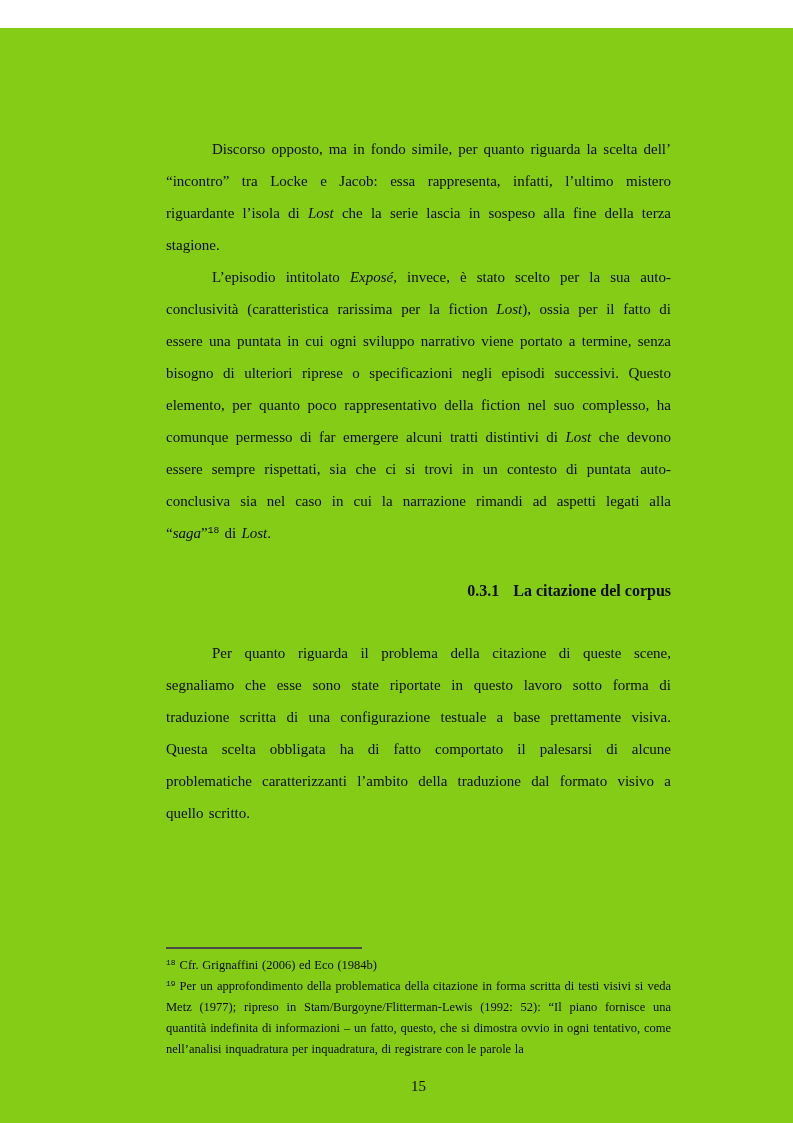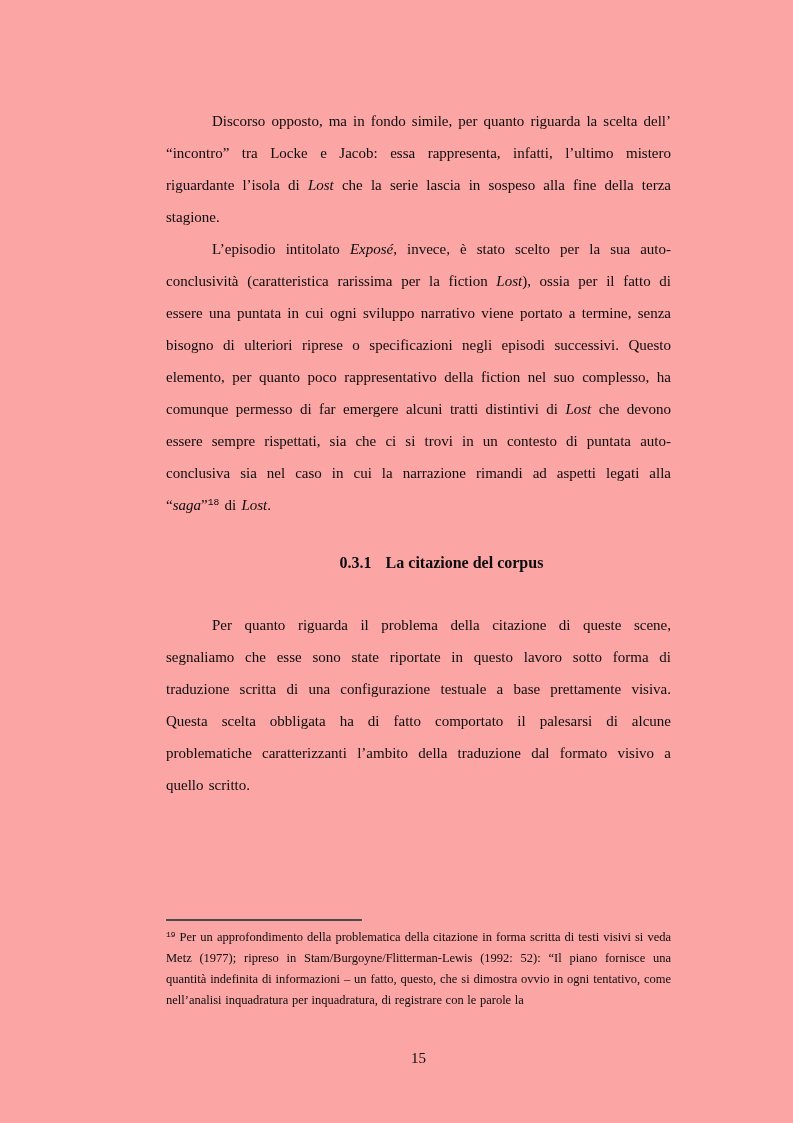--- a/index.html
+++ b/index.html
@@ -11,22 +11,23 @@
     width: 793px;
     height: 1123px;
     position: relative;
     font-family: "Liberation Serif", "DejaVu Serif", serif;
     color: #0c0c0c;
     -webkit-font-smoothing: antialiased;
   }
   .page {
     position: absolute;
     inset: 0;
-    background: #fca5a5;
+    background: #84cc16;
     overflow: hidden;
+    margin-top: 28px;
   }
   .text-block {
     position: absolute;
     left: 166px;
     top: 105px;
     width: 505px;
   }
   .body-para {
     margin: 0;
     font-size: 15px;
@@ -43,21 +44,21 @@
     position: relative;
     top: -0.55em;
     font-family: Liberation Mono, monospace;
   }
   .section-heading {
     margin: 26px 0 30px 0;
     padding-left: 46px;
     font-size: 16px;
     line-height: 32px;
     font-weight: bold;
-    text-align: center;
+    text-align: right;
   }
   .section-number { margin-right: 14px; }
   .footnotes {
     position: absolute;
     left: 166px;
     top: 914px;
     width: 505px;
   }
   .fn-rule {
     width: 196px;
@@ -94,18 +95,19 @@
 
     <h2 class="section-heading">
       <span class="section-number">0.3.1</span><span>La citazione del corpus</span>
     </h2>
 
     <p class="body-para"><span>Per quanto riguarda il problema della citazione di queste scene, segnaliamo che esse sono state riportate in questo lavoro sotto forma di traduzione scritta di una configurazione testuale a base prettamente visiva. Questa scelta obbligata ha di fatto comportato il palesarsi di alcune problematiche caratterizzanti l’ambito della traduzione dal formato visivo a quello scritto.</span></p>
   </div>
 
   <div class="footnotes">
     <div class="fn-rule"></div>
+    <p class="footnote"><sup class="fn-marker">18</sup><span>Cfr. Grignaffini (2006) ed Eco (1984b)</span></p>
     <p class="footnote"><sup class="fn-marker">19</sup><span>Per un approfondimento della problematica della citazione in forma scritta di testi visivi si veda Metz (1977); ripreso in Stam/Burgoyne/Flitterman-Lewis (1992: 52): “Il piano fornisce una quantità indefinita di informazioni – un fatto, questo, che si dimostra ovvio in ogni tentativo, come nell’analisi inquadratura per inquadratura, di registrare con le parole la</span></p>
   </div>
 
   <div class="page-number">15</div>
 
 </div>
 
 </body></html>

